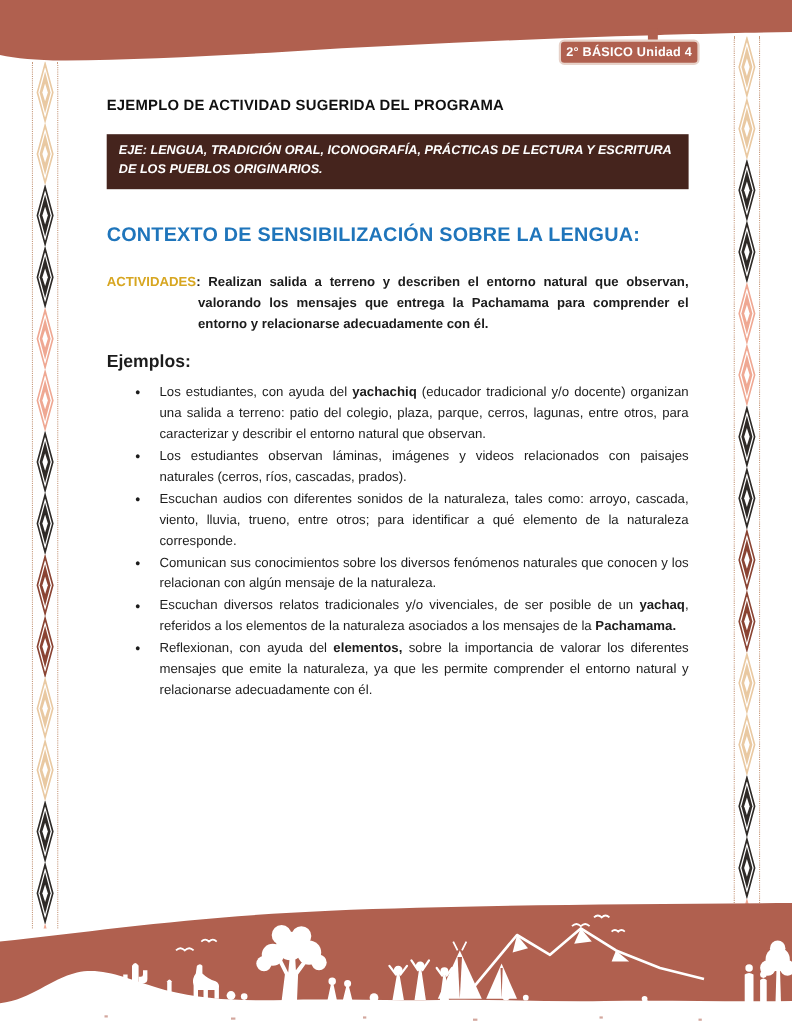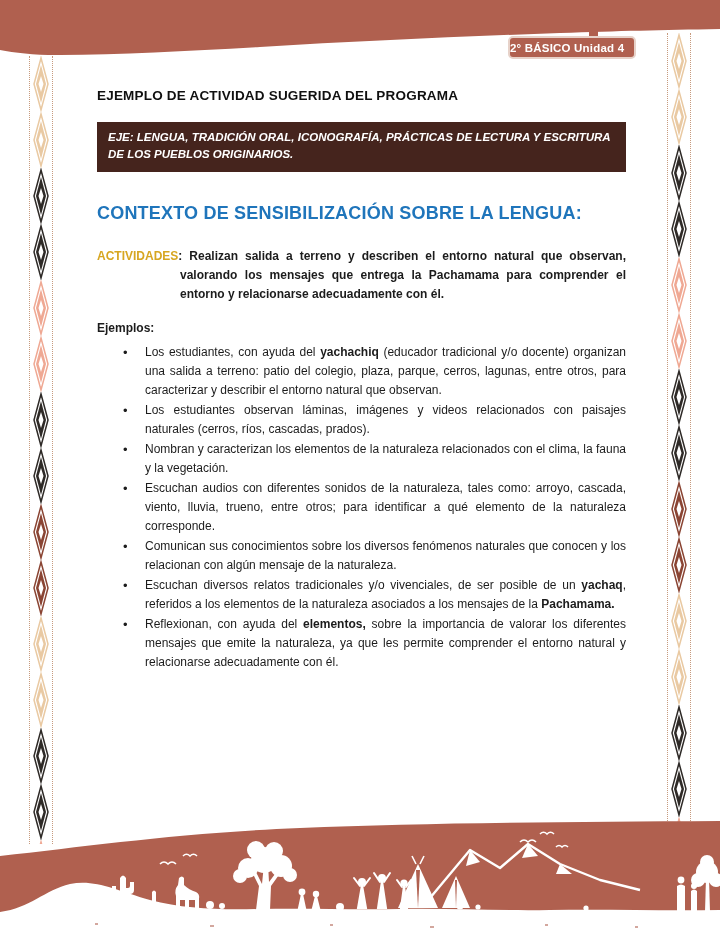--- a/index.html
+++ b/index.html
@@ -16,21 +16,21 @@
   .top-wave { position:absolute; top:0; left:0; width:720px; height:70px; }
   .badge-connector {
     position:absolute; left:589px; top:26px; width:9px; height:16px;
     background:var(--terracotta); border-radius:0 0 2px 2px;
   }
   .unit-badge {
     position:absolute; left:508px; top:36px; width:128px; height:23px;
     background:var(--terracotta);
     border:2px solid #e7d2c9; border-radius:5px;
     color:#ffffff; font-size:11.5px; font-weight:600;
-    display:flex; align-items:center; justify-content:flex-start;
+    display:flex; align-items:center; justify-content:center;
     letter-spacing:.2px;
   }
 
   
   .textile-strip {
     position:absolute; width:24px;
     border-left:1px dotted #c79a7d; border-right:1px dotted #c79a7d;
     padding:0 2px; overflow:hidden;
   }
   .textile-strip.left  { left:29px;  top:56px; height:788px; }
@@ -55,21 +55,21 @@
     color:var(--blue); font-weight:700; font-size:18px; letter-spacing:.2px;
   }
   .activities-par {
     margin-top:23px;
     font-size:12px; font-weight:700; line-height:19px;
     text-align:justify;
     padding-left:83px; text-indent:-83px;
   }
   .activities-label { color:var(--gold); }
   .examples-label {
-    margin-top:17px; font-weight:700; font-size:12px;
+    margin-top:17px; font-weight:700; font-size:16px;
   }
   ul.example-list { margin-top:8px; list-style:none; }
   ul.example-list li {
     position:relative; padding-left:48px; margin-bottom:1px;
     font-size:12px; line-height:19px; text-align:justify;
   }
   ul.example-list li::before {
     content:"\2022"; position:absolute; left:26px; top:0;
     font-size:13px;
   }
@@ -311,21 +311,20 @@
 
   <div class="context-heading">CONTEXTO DE SENSIBILIZACIÓN SOBRE LA LENGUA:</div>
 
   <p class="activities-par"><span class="activities-label">ACTIVIDADES</span><span>: </span><span>Realizan salida a terreno y describen el entorno natural que observan, valorando los mensajes que entrega la Pachamama para comprender el entorno y relacionarse adecuadamente con él.</span></p>
 
   <div class="examples-label">Ejemplos:</div>
 
   <ul class="example-list">
       <li>Los estudiantes, con ayuda del <b>yachachiq</b> (educador tradicional y/o docente) organizan una salida a terreno: patio del colegio, plaza, parque, cerros, lagunas, entre otros, para caracterizar y describir el entorno natural que observan.</li>
       <li>Los estudiantes observan láminas, imágenes y videos relacionados con paisajes naturales (cerros, ríos, cascadas, prados).</li>
-      <li>Nombran y caracterizan los elementos de la naturaleza relacionados con el clima, la fauna y la vegetación.</li>
       <li>Escuchan audios con diferentes sonidos de la naturaleza, tales como: arroyo, cascada, viento, lluvia, trueno, entre otros; para identificar a qué elemento de la naturaleza corresponde.</li>
       <li>Comunican sus conocimientos sobre los diversos fenómenos naturales que conocen y los relacionan con algún mensaje de la naturaleza.</li>
       <li>Escuchan diversos relatos tradicionales y/o vivenciales, de ser posible de un <b>yachaq</b>, referidos a los elementos de la naturaleza asociados a los mensajes de la <b>Pachamama.</b></li>
       <li>Reflexionan, con ayuda del <b>elementos,</b> sobre la importancia de valorar los diferentes mensajes que emite la naturaleza, ya que les permite comprender el entorno natural y relacionarse adecuadamente con él.</li>
     </ul>
 </div>
 
 <svg class="footer-art" viewBox="0 0 720 112" preserveAspectRatio="none">
 
   <path d="M0 36 C90 26 180 13 300 8 C420 3 560 2 720 1 L720 112 L0 112 Z" fill="#B0604F"></path>

